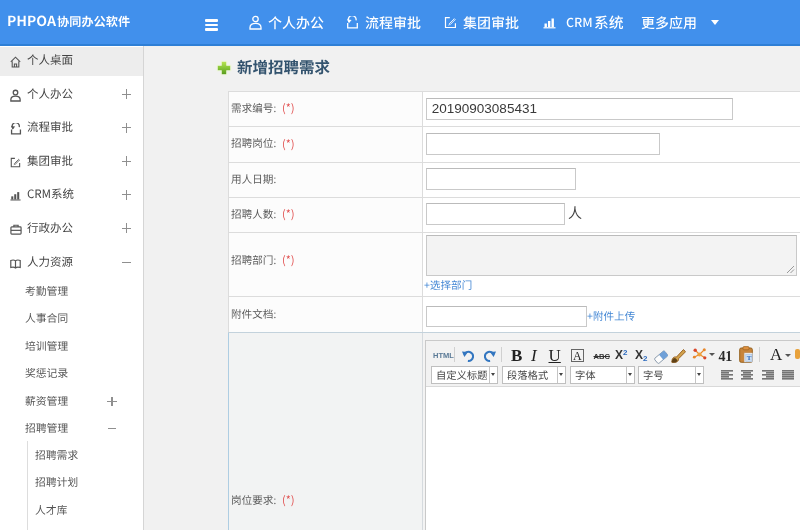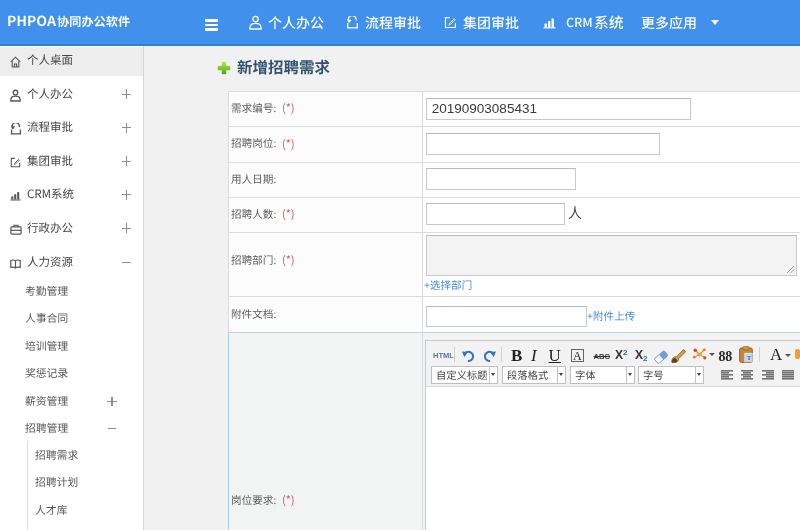--- a/index.html
+++ b/index.html
@@ -637,21 +637,21 @@
   </div>
 <div style="position:absolute;left:281.5px;top:493.8px;">
     <svg width="14" height="14" viewBox="0 0 14 14">
       <g fill="#e14c4c" transform="translate(0,10) scale(0.01100,-0.01100)">
         <use href="#r28" x="0"></use>
         <use href="#r2a" x="338"></use>
         <use href="#r29" x="805"></use>
       </g>
     </svg>
   </div>
-<div style="position:absolute;left:426px;top:98px;width:265px;height:22px;background:#fff;border:1px solid #c9c9c9;border-top-color:#bbb;box-sizing:border-box">
+<div style="position:absolute;left:426px;top:98px;width:307px;height:22px;background:#fff;border:1px solid #c9c9c9;border-top-color:#bbb;box-sizing:border-box">
     <span style="font:13.5px 'Liberation Sans',sans-serif;color:#3a3a3a;position:absolute;left:4.8px;top:2px">20190903085431</span>
   </div>
 <div style="position:absolute;left:426px;top:133px;width:234px;height:22px;background:#fff;border:1px solid #c9c9c9;border-top-color:#bbb;box-sizing:border-box"></div>
 <div style="position:absolute;left:426px;top:168px;width:150px;height:22px;background:#fff;border:1px solid #c9c9c9;border-top-color:#bbb;box-sizing:border-box"></div>
 <div style="position:absolute;left:426px;top:203px;width:139px;height:22px;background:#fff;border:1px solid #c9c9c9;border-top-color:#bbb;box-sizing:border-box"></div>
 <div style="position:absolute;left:567.5px;top:205.3px;">
     <svg width="15" height="16" viewBox="0 0 15 16">
       <g fill="#444" transform="translate(0,13) scale(0.01400,-0.01400)">
         <use href="#r4eba" x="0"></use>
       </g>
@@ -731,21 +731,21 @@
         <path d="M7.5 7.5 L3.5 3.5 M7.5 7.5 L12 3 M7.5 7.5 L2.5 10 M7.5 7.5 L12.5 10.5"></path>
       </g>
       <circle cx="3.2" cy="3.2" r="1.7" fill="#d9472b"></circle>
       <circle cx="12.3" cy="2.8" r="1.5" fill="#e8872a"></circle>
       <circle cx="2.3" cy="10.2" r="1.4" fill="#e8872a"></circle>
       <circle cx="12.8" cy="10.8" r="1.6" fill="#d9472b"></circle>
       <circle cx="7.5" cy="7.5" r="2.1" fill="#f0a23c"></circle>
     </svg>
   </div>
 <div style="position:absolute;left:708.5px;top:353px;width:0;height:0;border-left:3px solid transparent;border-right:3px solid transparent;border-top:3.5px solid #555"></div>
-<div style="font-family:'Liberation Serif',serif;position:absolute;left:718.5px;top:348.5px;font-size:14px;font-weight:bold;color:#2a2a2a;letter-spacing:-0.3px">88</div>
+<div style="font-family:'Liberation Serif',serif;position:absolute;left:718.5px;top:348.5px;font-size:14px;font-weight:bold;color:#2a2a2a;letter-spacing:-0.3px">41</div>
 <div style="position:absolute;left:739px;top:346px">
     <svg width="14" height="17" viewBox="0 0 14 17">
       <rect x="0.7" y="2" width="12.6" height="14.3" rx="1.5" fill="#c8853c" stroke="#96621f" stroke-width="1"></rect>
       <rect x="4" y="0.6" width="6" height="3.2" rx="1" fill="#e09140" stroke="#96621f" stroke-width="0.7"></rect>
       <rect x="5.2" y="7" width="8.3" height="9" fill="#f4f6f8" stroke="#bbb" stroke-width="0.5"></rect>
       <rect x="6.8" y="8.6" width="6.2" height="6.6" fill="#cfe0f4" stroke="#8fb0d8" stroke-width="0.5"></rect>
       <text x="10" y="14.2" font-family="Liberation Serif" font-size="7" font-weight="bold" fill="#2d6bbf" text-anchor="middle">T</text>
     </svg>
   </div>
 <div style="position:absolute;left:758.7px;top:347px;width:1px;height:15px;background:#d0d0d0"></div>

